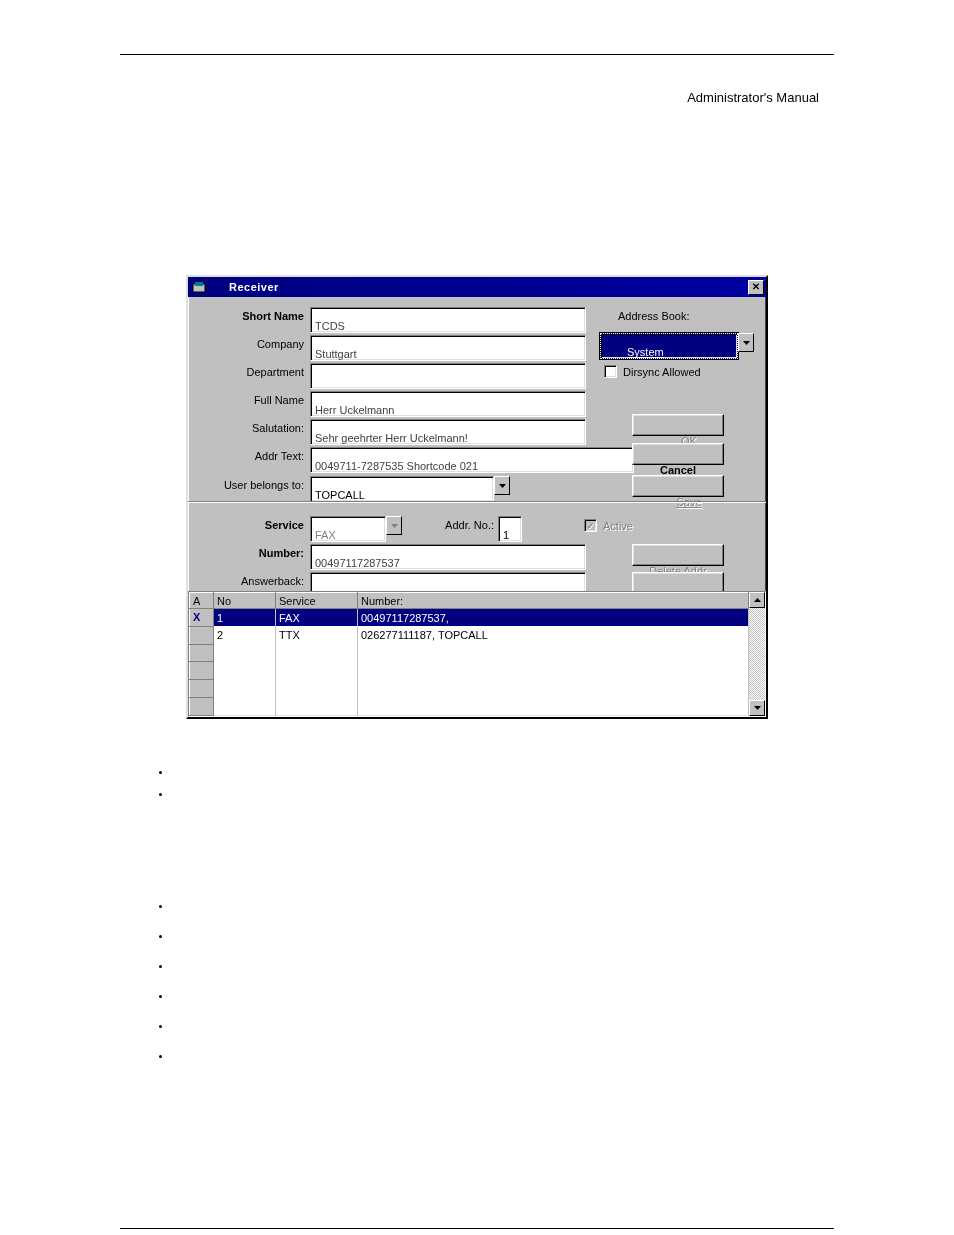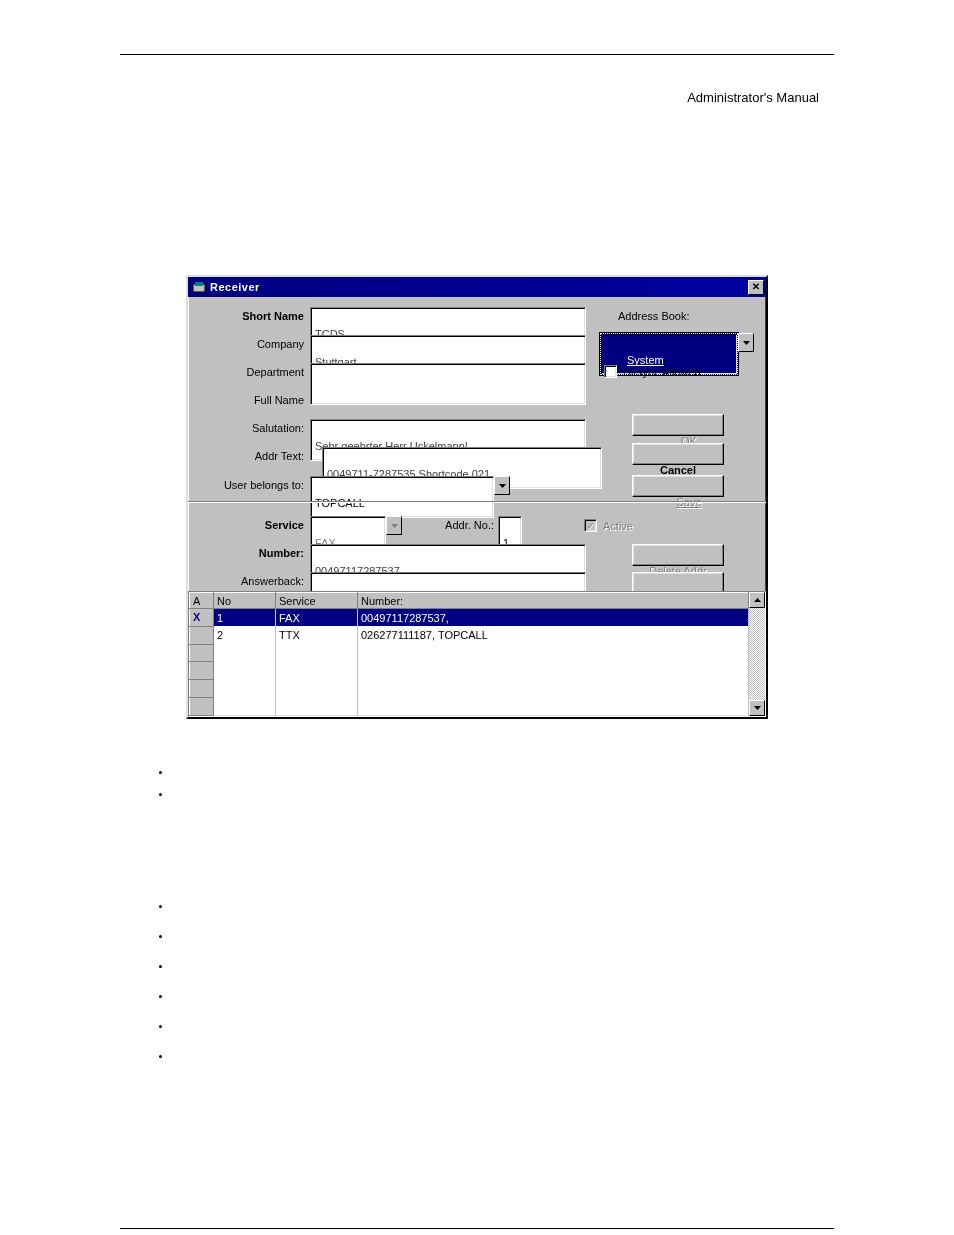--- a/index.html
+++ b/index.html
@@ -4,33 +4,33 @@
 <style>
   * { box-sizing: border-box; }
   body { margin:0; font-family: "Tahoma","MS Sans Serif",Arial,sans-serif; font-size:11px; color:#000; background:#fff; }
 
   .page { width:954px; height:1235px; margin:0 auto; position:relative; padding:0 120px; }
   .header-rule { border-top:1px solid #000; margin-top:54px; }
   .header-title { position:absolute; top:36px; right:135px; font-family:Arial,sans-serif; font-size:13px; }
 
   .dialog { width:582px; margin:220px auto 0; background:#c0c0c0; border:2px solid #000; border-top-color:#dfdfdf; border-left-color:#dfdfdf; box-shadow: inset -1px -1px #404040, inset 1px 1px #fff; }
 
-  .titlebar { background: linear-gradient(to right,#000080,#0000a0); color:#fff; height:20px; display:flex; align-items:center; padding:0 2px; }
+  .titlebar { background: linear-gradient(to right,#000080,#0000a0); color:#fff; height:20px; display:flex; align-items:center; padding:0 2px;gap:19px; }
   .titlebar .app-icon { width:14px; height:14px; margin:0 4px 0 2px; display:inline-block; }
   .titlebar .app-icon svg { display:block; }
   .titlebar .title-text { font-weight:bold; letter-spacing:0.5px; }
   .titlebar .spacer { flex:1; }
   .titlebar .close-btn { width:16px; height:15px; background:#c0c0c0; border:1px solid #000; border-top-color:#fff; border-left-color:#fff; color:#000; font-family:Arial; font-size:10px; font-weight:bold; display:flex; align-items:center; justify-content:center; line-height:1; }
 
   .body-upper { position:relative; height:204px; }
   .body-lower { position:relative; height:90px; border-top:1px solid #808080; box-shadow: inset 0 1px #fff; }
 
   .lbl { position:absolute; text-align:right;padding-left:18px; }
   .lbl.bold { font-weight:bold; }
-  .field { position:absolute; background:#fff; border:1px solid #808080; border-right-color:#fff; border-bottom-color:#fff; box-shadow: inset 1px 1px #000, inset -1px -1px #dfdfdf; height:19px; padding:20px 4px; font-size:11px; color:#404040; }
+  .field { position:absolute; background:#fff; border:1px solid #808080; border-right-color:#fff; border-bottom-color:#fff; box-shadow: inset 1px 1px #000, inset -1px -1px #dfdfdf; height:19px; padding:12px 4px; font-size:11px; color:#404040; }
   .combo { position:absolute; display:flex; }
   .combo .field { position:static; flex:1; }
   .combo .drop { width:16px; height:19px; background:#c0c0c0; border:1px solid #000; border-top-color:#fff; border-left-color:#fff; display:flex; align-items:center; justify-content:center; }
   .combo .drop svg { display:block; }
   .combo.disabled .drop { background:#c0c0c0; }
   .combo.disabled .field { color:#808080; }
   .combo.sel .field { background:#000080; color:#fff; border:1px dotted #fff; outline:1px solid #000; }
 
   .btn { position:absolute; width:92px; height:22px; background:#c0c0c0; border:1px solid #000; border-top-color:#fff; border-left-color:#fff; box-shadow: inset -1px -1px #808080, inset 1px 1px #dfdfdf; text-align:center; padding-top:20px; }
   .btn.bold { font-weight:bold; }
@@ -86,26 +86,27 @@
       <span class="lbl bold" style="top:13px; left:0; width:116px">Short Name</span>
       <div class="field" style="top:10px; left:122px; width:276px">TCDS</div>
 
       <span class="lbl" style="top:41px; left:0; width:116px">Company</span>
       <div class="field" style="top:38px; left:122px; width:276px">Stuttgart</div>
 
       <span class="lbl" style="top:69px; left:0; width:116px">Department</span>
       <div class="field" style="top:66px; left:122px; width:276px"></div>
 
       <span class="lbl" style="top:97px; left:0; width:116px">Full Name</span>
+      <div class="field" style="top:94px; left:122px; width:276px">Herr Uckelmann</div>
 
       <span class="lbl" style="top:125px; left:0; width:116px">Salutation:</span>
       <div class="field" style="top:122px; left:122px; width:276px">Sehr geehrter Herr Uckelmann!</div>
 
       <span class="lbl" style="top:153px; left:0; width:116px">Addr Text:</span>
-      <div class="field" style="top:150px; left:134px; width:280px">0049711-7287535    Shortcode 021</div>
+      <div class="field" style="top:150px; left:122px; width:324px">0049711-7287535    Shortcode 021</div>
 
       <span class="lbl" style="top:182px; left:0; width:116px">User belongs to:</span>
       <div class="combo" style="top:179px; left:122px; width:200px">
         <div class="field" style="color:#000">TOPCALL</div>
         <div class="drop">
             <svg width="7" height="4">
               <polygon points="0,0 7,0 3.5,4" fill="#000"></polygon>
             </svg>
           </div>
       </div>

